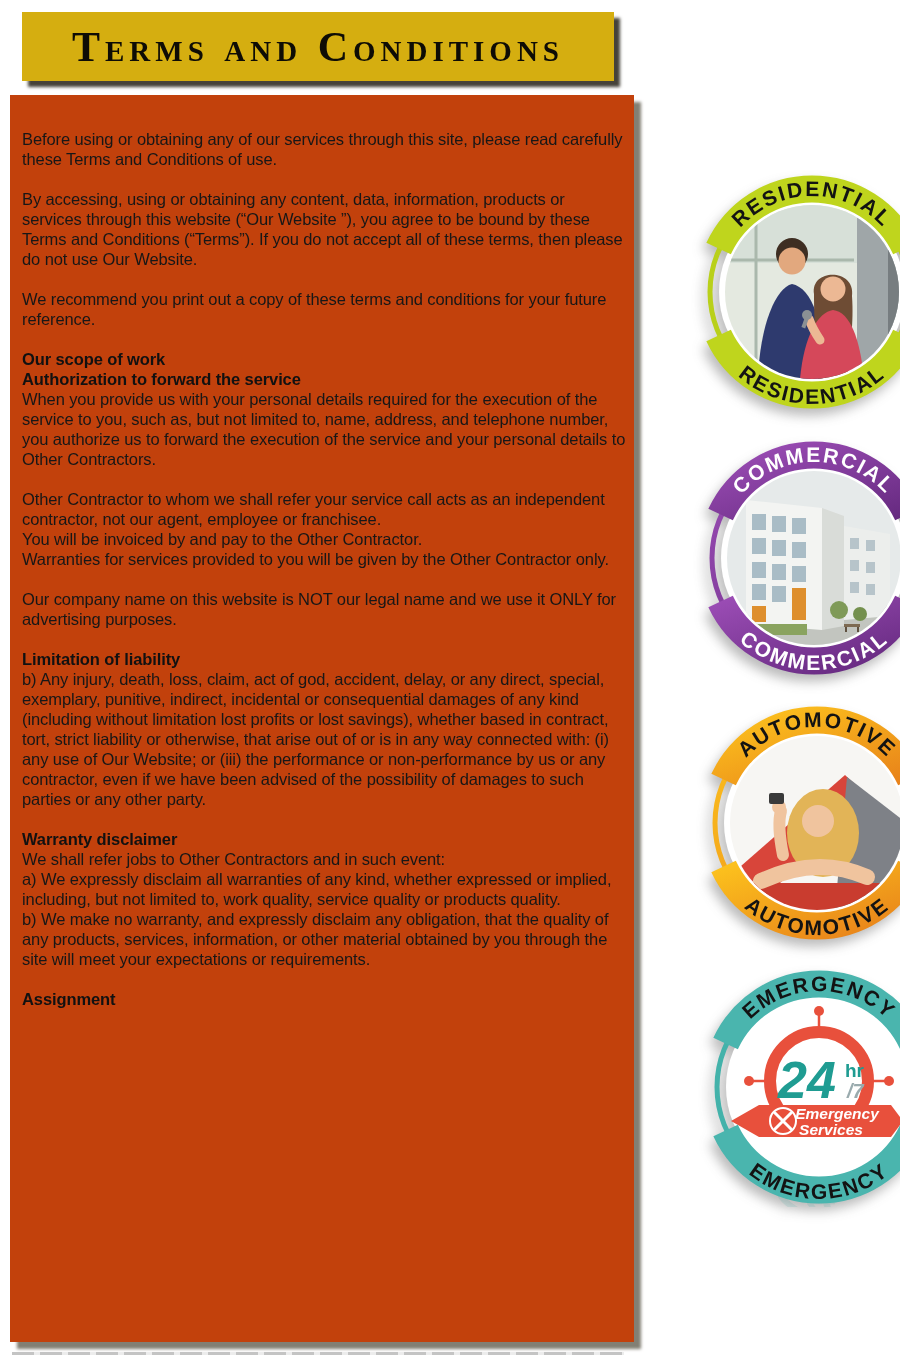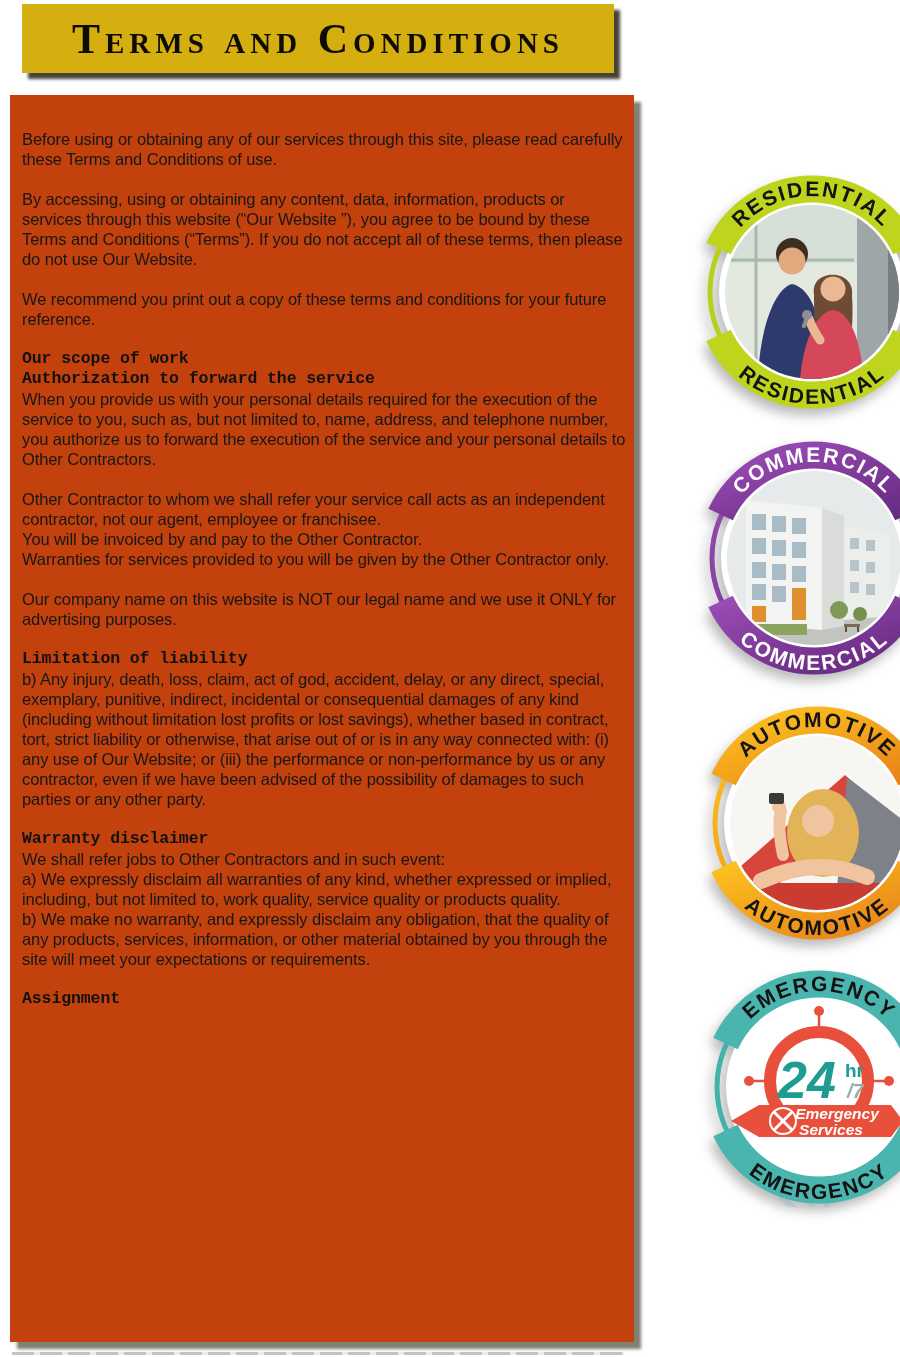--- a/index.html
+++ b/index.html
@@ -3,21 +3,21 @@
 <meta charset="utf-8">
 <style>
   html,body{margin:0;padding:0;}
   body{
     width:900px;height:1357px;position:relative;overflow:hidden;
     background:#ffffff;
     font-family:"Liberation Sans",sans-serif;
   }
   
   .title-banner{
-    position:absolute;left:22px;top:4px;width:592px;height:69px;
+    position:absolute;left:22px;top:12px;width:592px;height:69px;
     background:#d5ae10;
     box-shadow:6px 6px 3px #45423a;
     display:flex;align-items:center;justify-content:center;
   }
   .title-text{
     margin:0;
     font-family:"Liberation Serif",serif;
     font-variant:small-caps;
     font-weight:700;
     font-size:42px;
@@ -30,21 +30,20 @@
     position:absolute;left:10px;top:95px;width:624px;min-height:1247px;
     background:#c2410c;
     box-shadow:7px 7px 3px #827f74;
     box-sizing:border-box;
     padding:34px 8px 18px 12px;
   }
   .tc-section{margin:0;}
   .tc-heading{
     margin:0;font-size:16.5px;line-height:20px;font-weight:700;color:#111111;
     letter-spacing:-0.1px;
-    font-family:Liberation Mono, monospace;
   }
   .tc-par{
     margin:0 0 20px 0;font-size:16.5px;line-height:20px;color:#171717;
     white-space:pre-line;letter-spacing:-0.1px;
   }
   
   .badge{position:absolute;width:240px;height:240px;}
   .badge svg{width:100%;height:100%;filter:drop-shadow(-4px 7px 6px rgba(60,60,60,0.35));}
   #b-res{left:652px;top:156px;}
   #b-com{left:654px;top:422px;}

